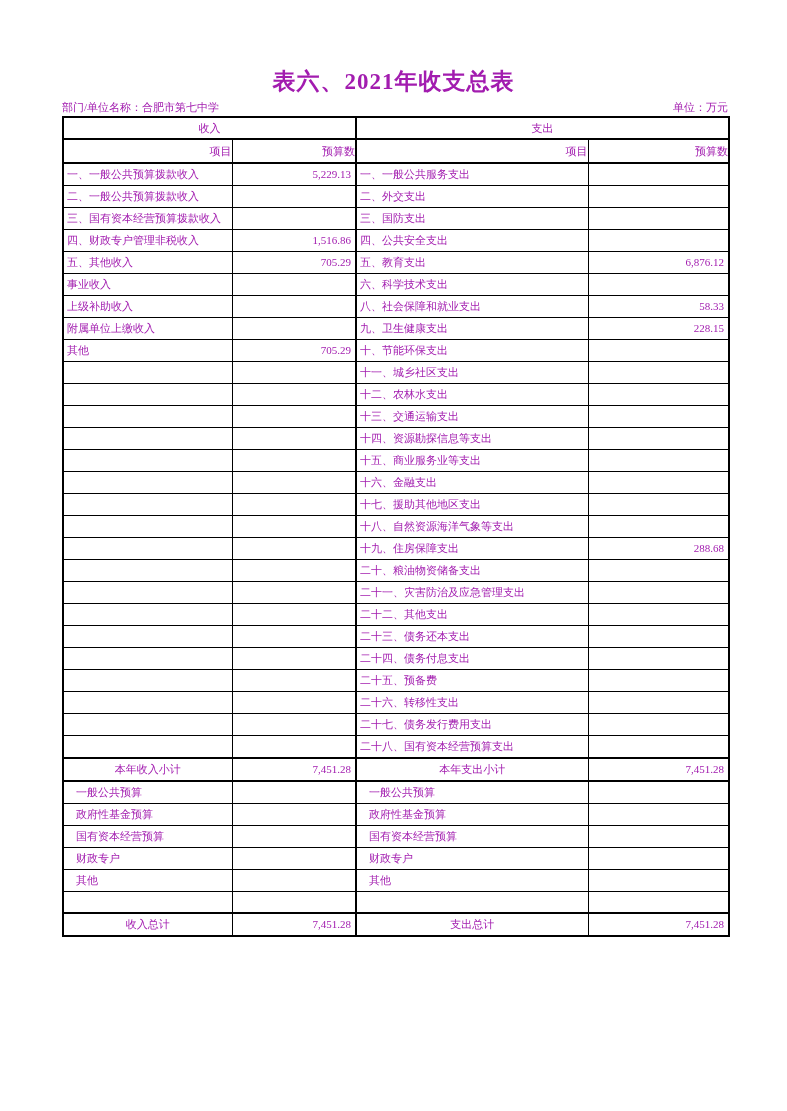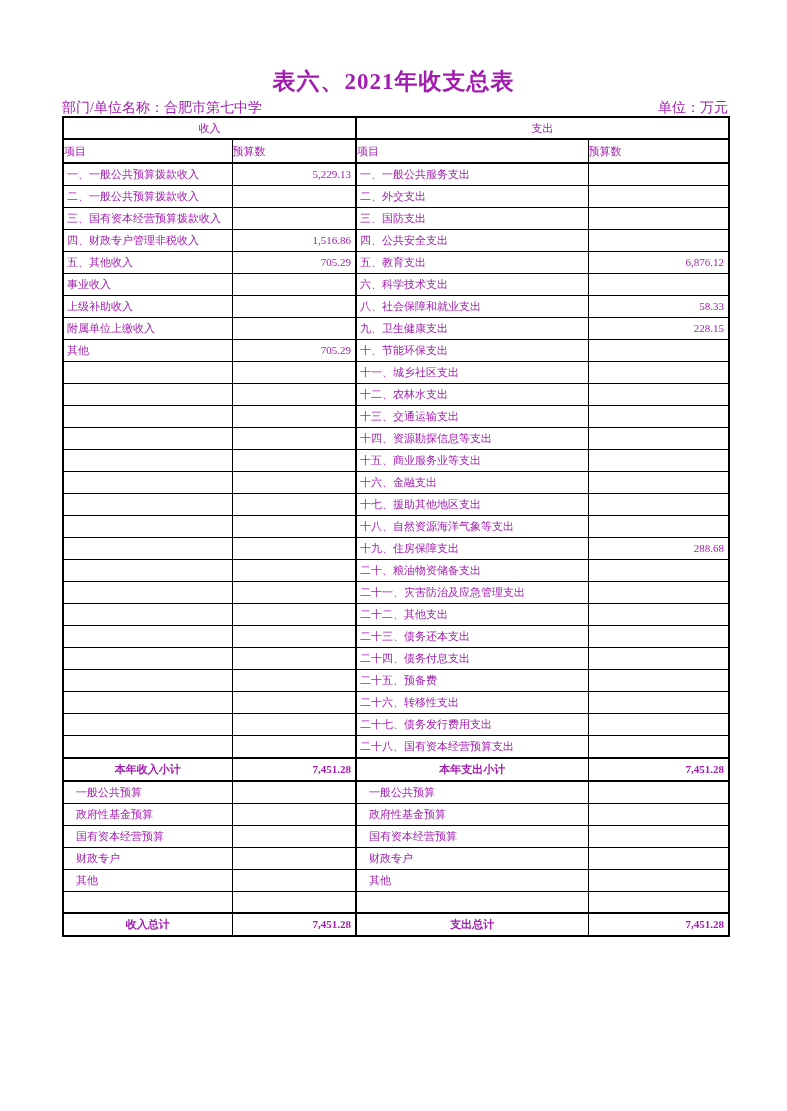--- a/index.html
+++ b/index.html
@@ -8,41 +8,41 @@
     position:relative; width:787px; height:1111px; background:#ffffff;
     font-family:"Liberation Serif","DejaVu Serif",serif; color:#a21caf;
     margin:0 auto; overflow:hidden;
   }
   .title {
     position:absolute; top:66px; left:0; width:100%;
     text-align:center; font-size:23px; font-weight:bold; letter-spacing:1px;
   }
   .meta {
     position:absolute; top:101px; left:62px; width:666px;
-    display:flex; justify-content:space-between; font-size:14px; line-height:13px;
+    display:flex; justify-content:space-between; font-size:11px; line-height:13px;
   }
   table.tbl {
     position:absolute; top:116px; left:62px; width:666px;
     border-collapse:collapse; table-layout:fixed;
     font-size:11px; border:2px solid #000;
   }
   col.c1 { width:169px; } col.c2 { width:124px; }
   col.c3 { width:232px; } col.c4 { width:141px; }
   th, td {
     border:1px solid #000; padding:0; overflow:hidden; white-space:nowrap;
     font-weight:normal; height:21px; line-height:21px; font-size:11px;
   }
   thead tr.grp th { height:20px; line-height:20px; text-align:center; border-bottom-width:2px;border-radius:9px; }
-  thead tr.chdr th { height:22px; line-height:22px; text-align:left; border-bottom-width:2px; }
+  thead tr.chdr th { height:22px; line-height:22px; text-align:right; border-bottom-width:2px; }
   th.gdiv, th.mdiv, tbody td:nth-child(2) { border-right-width:2px; }
   td.item { text-align:left; padding-left:3px; }
   td.item.sub  { }
   td.item.sub2 { padding-left:12px; }
   td.val { text-align:right; padding-right:4px; }
-  tr.hl td { font-weight:bold; border-top-width:2px; border-bottom-width:2px; }
+  tr.hl td { font-weight:normal; border-top-width:2px; border-bottom-width:2px; }
   tr.hl td.item { text-align:center; padding-left:0; }
   .footer {
     position:absolute; top:1108px; left:0; width:100%;
     text-align:center; font-size:20px; letter-spacing:1px;padding-left:42px;
   }
 </style>
 </head>
 <body>
 
 <div class="page">

